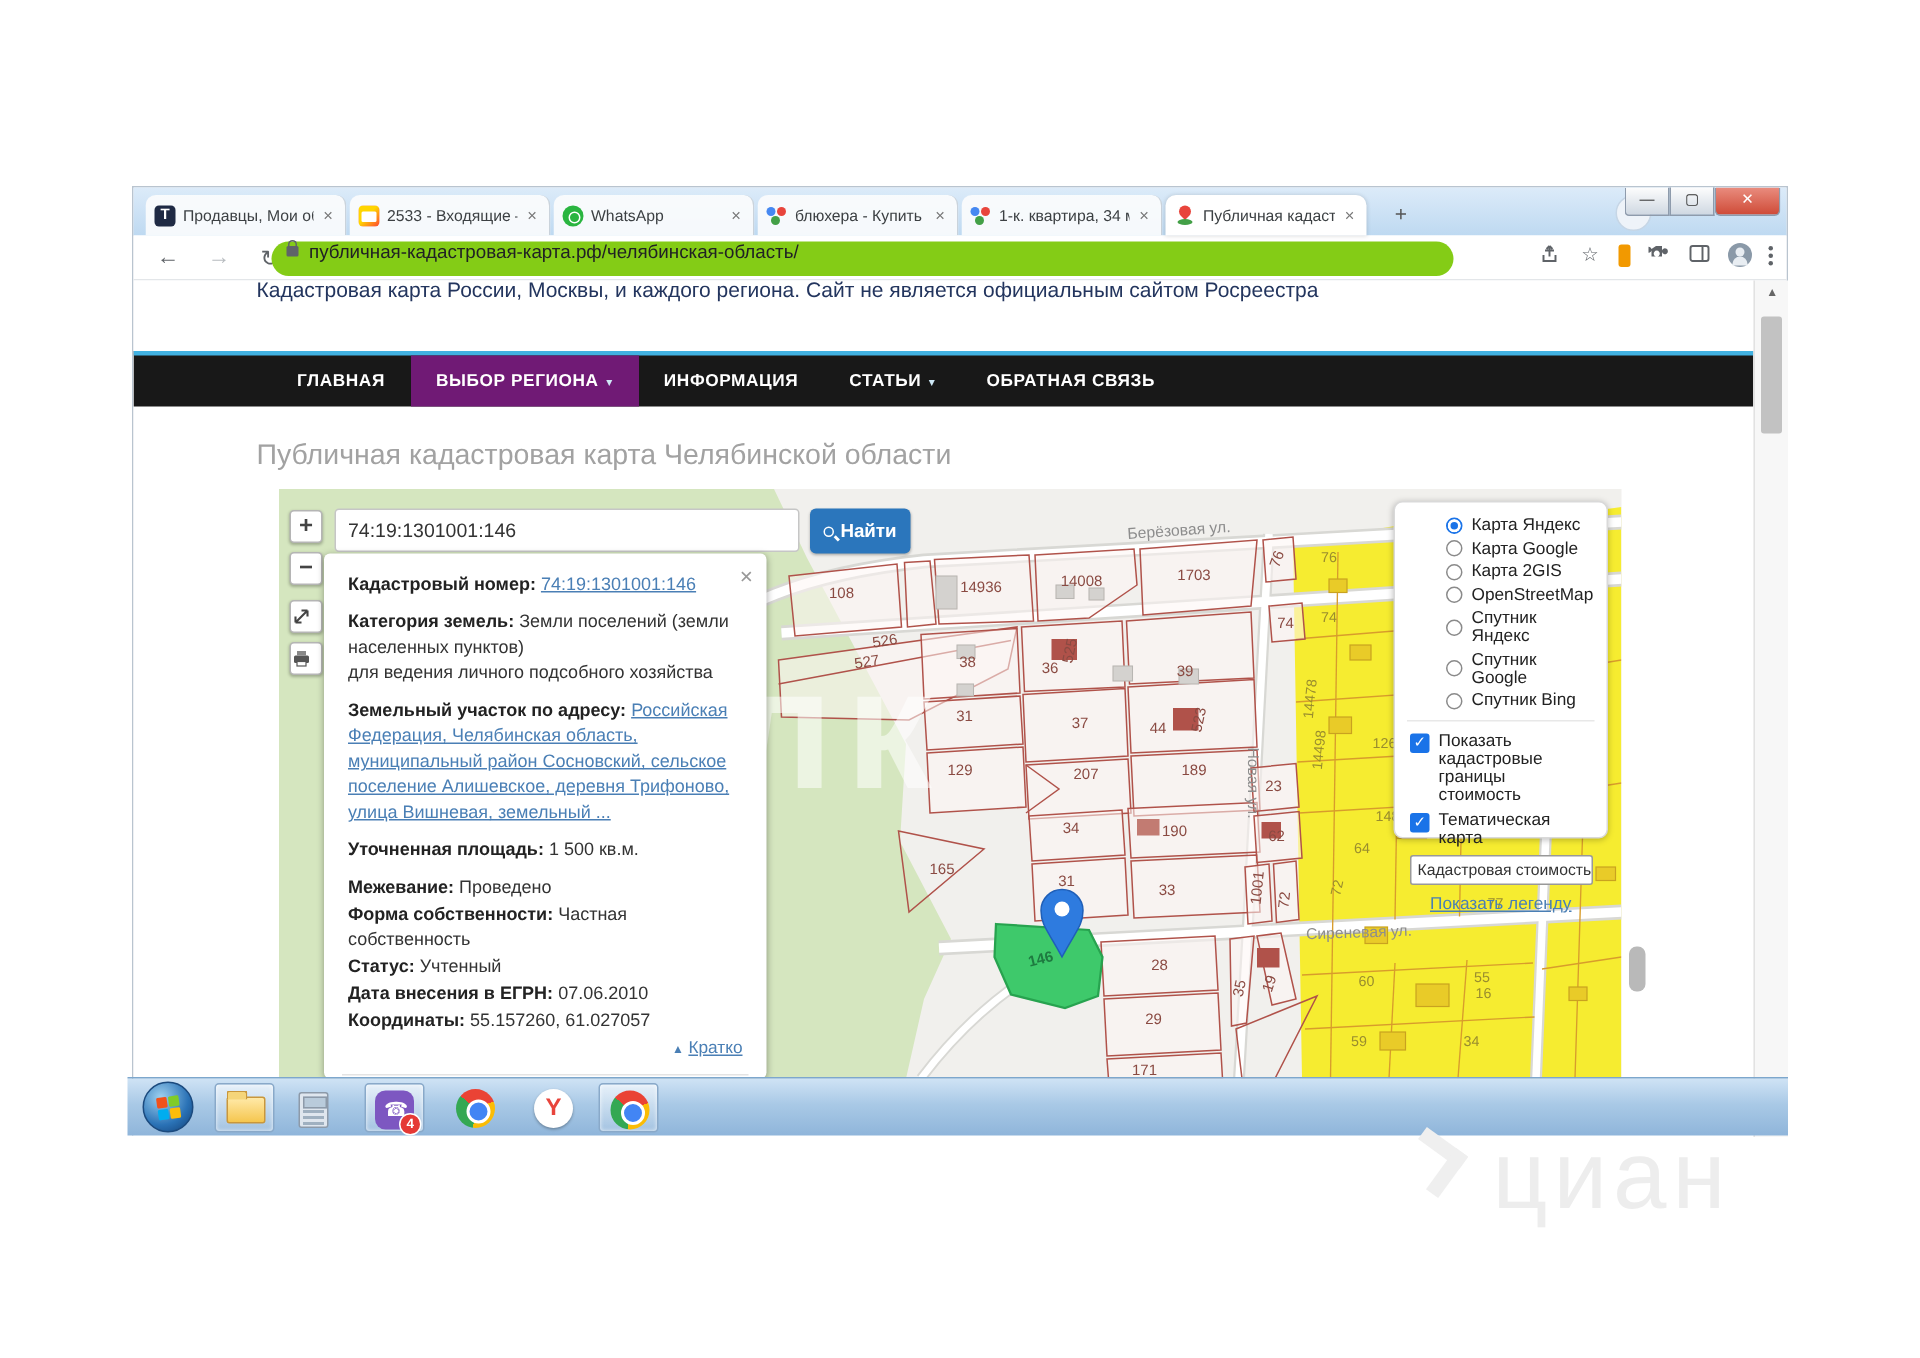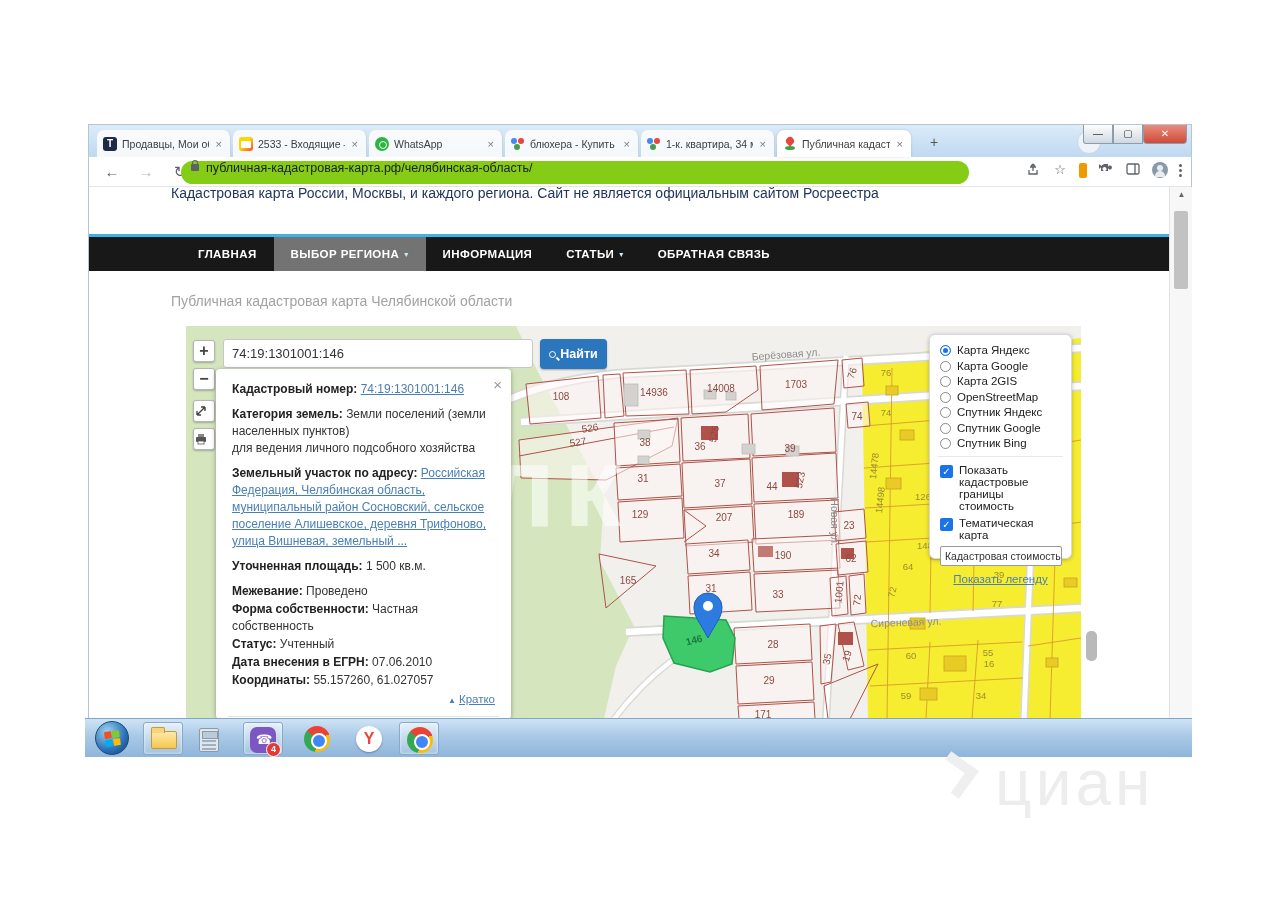--- a/index.html
+++ b/index.html
@@ -66,22 +66,22 @@
   .dots i{width:3px;height:3px;border-radius:50%;background:#5f6368;}
 
   
   .content{position:absolute;left:0;top:62px;width:1080px;height:571px;background:#fff;overflow:hidden;}
   .site-note{position:absolute;left:82px;top:-2px;font-size:14px;color:#23355e;}
   .navbar{position:absolute;left:0;top:47px;width:1080px;height:37px;background:#181818;
           border-top:3px solid #41b1e1;display:flex;align-items:stretch;padding-left:92px;}
   .nav-item{color:#fff;font-size:11.5px;font-weight:bold;letter-spacing:.4px;
             display:flex;align-items:center;padding:0 17px;gap:5px;}
   .nav-item .caret{font-size:8px;color:#cfe9f7;}
-  .nav-item.active{background:#737373;}
-  .page-title{position:absolute;left:82px;top:106px;font-size:14px;color:#a2a2a2;}
+  .nav-item.active{background:#701a75;}
+  .page-title{position:absolute;left:82px;top:106px;font-size:19px;color:#a2a2a2;}
 
   
   .map{position:absolute;left:97px;top:139px;width:895px;height:393px;background:#f1f0ed;overflow:hidden;}
   .map svg{position:absolute;left:0;top:0;}
   .mlabel{position:absolute;transform:translate(-50%,-50%);white-space:nowrap;pointer-events:none;}
   .ml-red{color:#8a4a42;font-size:10px;}
   .ml-yellow{color:#9a8d2e;font-size:9.5px;}
   .ml-street{color:#8d8d8d;font-size:10.5px;}
   .ml-green{color:#1e7a40;font-size:10px;font-weight:bold;}
   .ml-wm{color:rgba(255,255,255,.55);font-size:115px;font-weight:bold;letter-spacing:8px;}
@@ -105,21 +105,21 @@
   .panel .row.tight{margin-bottom:1px;}
   .plink{color:#4a7fb5;text-decoration:underline;}
   .pclose{position:absolute;right:9px;top:5px;font-size:15px;color:#999;}
   .brief{color:#4a7fb5;font-size:11.5px;text-align:right;}
   .brief .tri{color:#4a7fb5;font-size:8px;}
   .brief u{margin-left:3px;}
   .phr{border:none;border-top:1px solid #e4e4e4;margin:9px -4px 9px -4px;}
 
   .layers{position:absolute;left:840px;top:147px;width:143px;height:225px;background:#fff;border-radius:6px;
           border:1px solid #d9d9d9;box-shadow:0 1px 4px rgba(0,0,0,.25);padding:9px 10px;font-size:11.5px;color:#222;}
-  .lrow{display:flex;align-items:flex-end;gap:6px;margin-bottom:3.5px;}
+  .lrow{display:flex;align-items:center;gap:6px;margin-bottom:3.5px;margin-left:24px;}
   .radio{width:11px;height:11px;border:1px solid #8a8a8a;border-radius:50%;flex:0 0 11px;}
   .radio.sel{background:#1a73e8;border-color:#1a73e8;box-shadow:inset 0 0 0 2px #fff;}
   .ldiv{border-top:1px solid #e8e8e8;margin:7px -2px 7px -2px;}
   .cbrow{display:flex;align-items:flex-start;gap:6px;margin-bottom:5px;}
   .checkbox{width:13px;height:13px;background:#1a73e8;border-radius:2px;color:#fff;font-size:10px;
             line-height:13px;text-align:center;flex:0 0 13px;margin-top:1px;}
   .lselect{width:122px;height:20px;border:1px solid #999;border-radius:2px;background:#fff;
            font-size:10.5px;color:#333;display:flex;align-items:center;justify-content:space-between;
            padding:0 4px;margin:3px 0 7px 0;white-space:nowrap;overflow:hidden;}
   .legend-link{display:block;text-align:center;color:#4a7fb5;text-decoration:underline;font-size:11.5px;}

